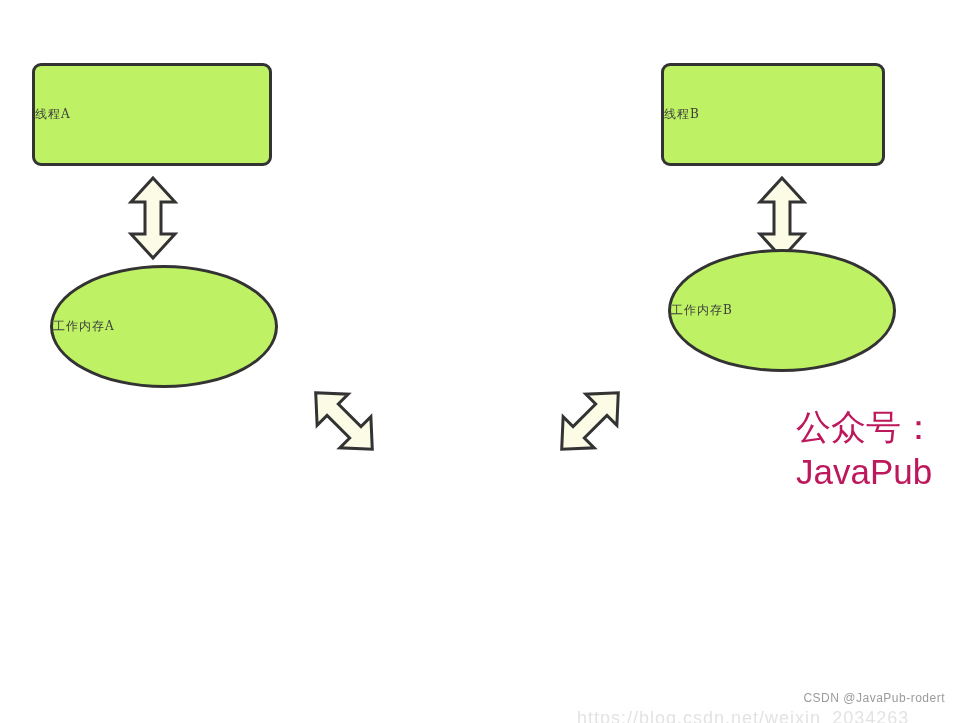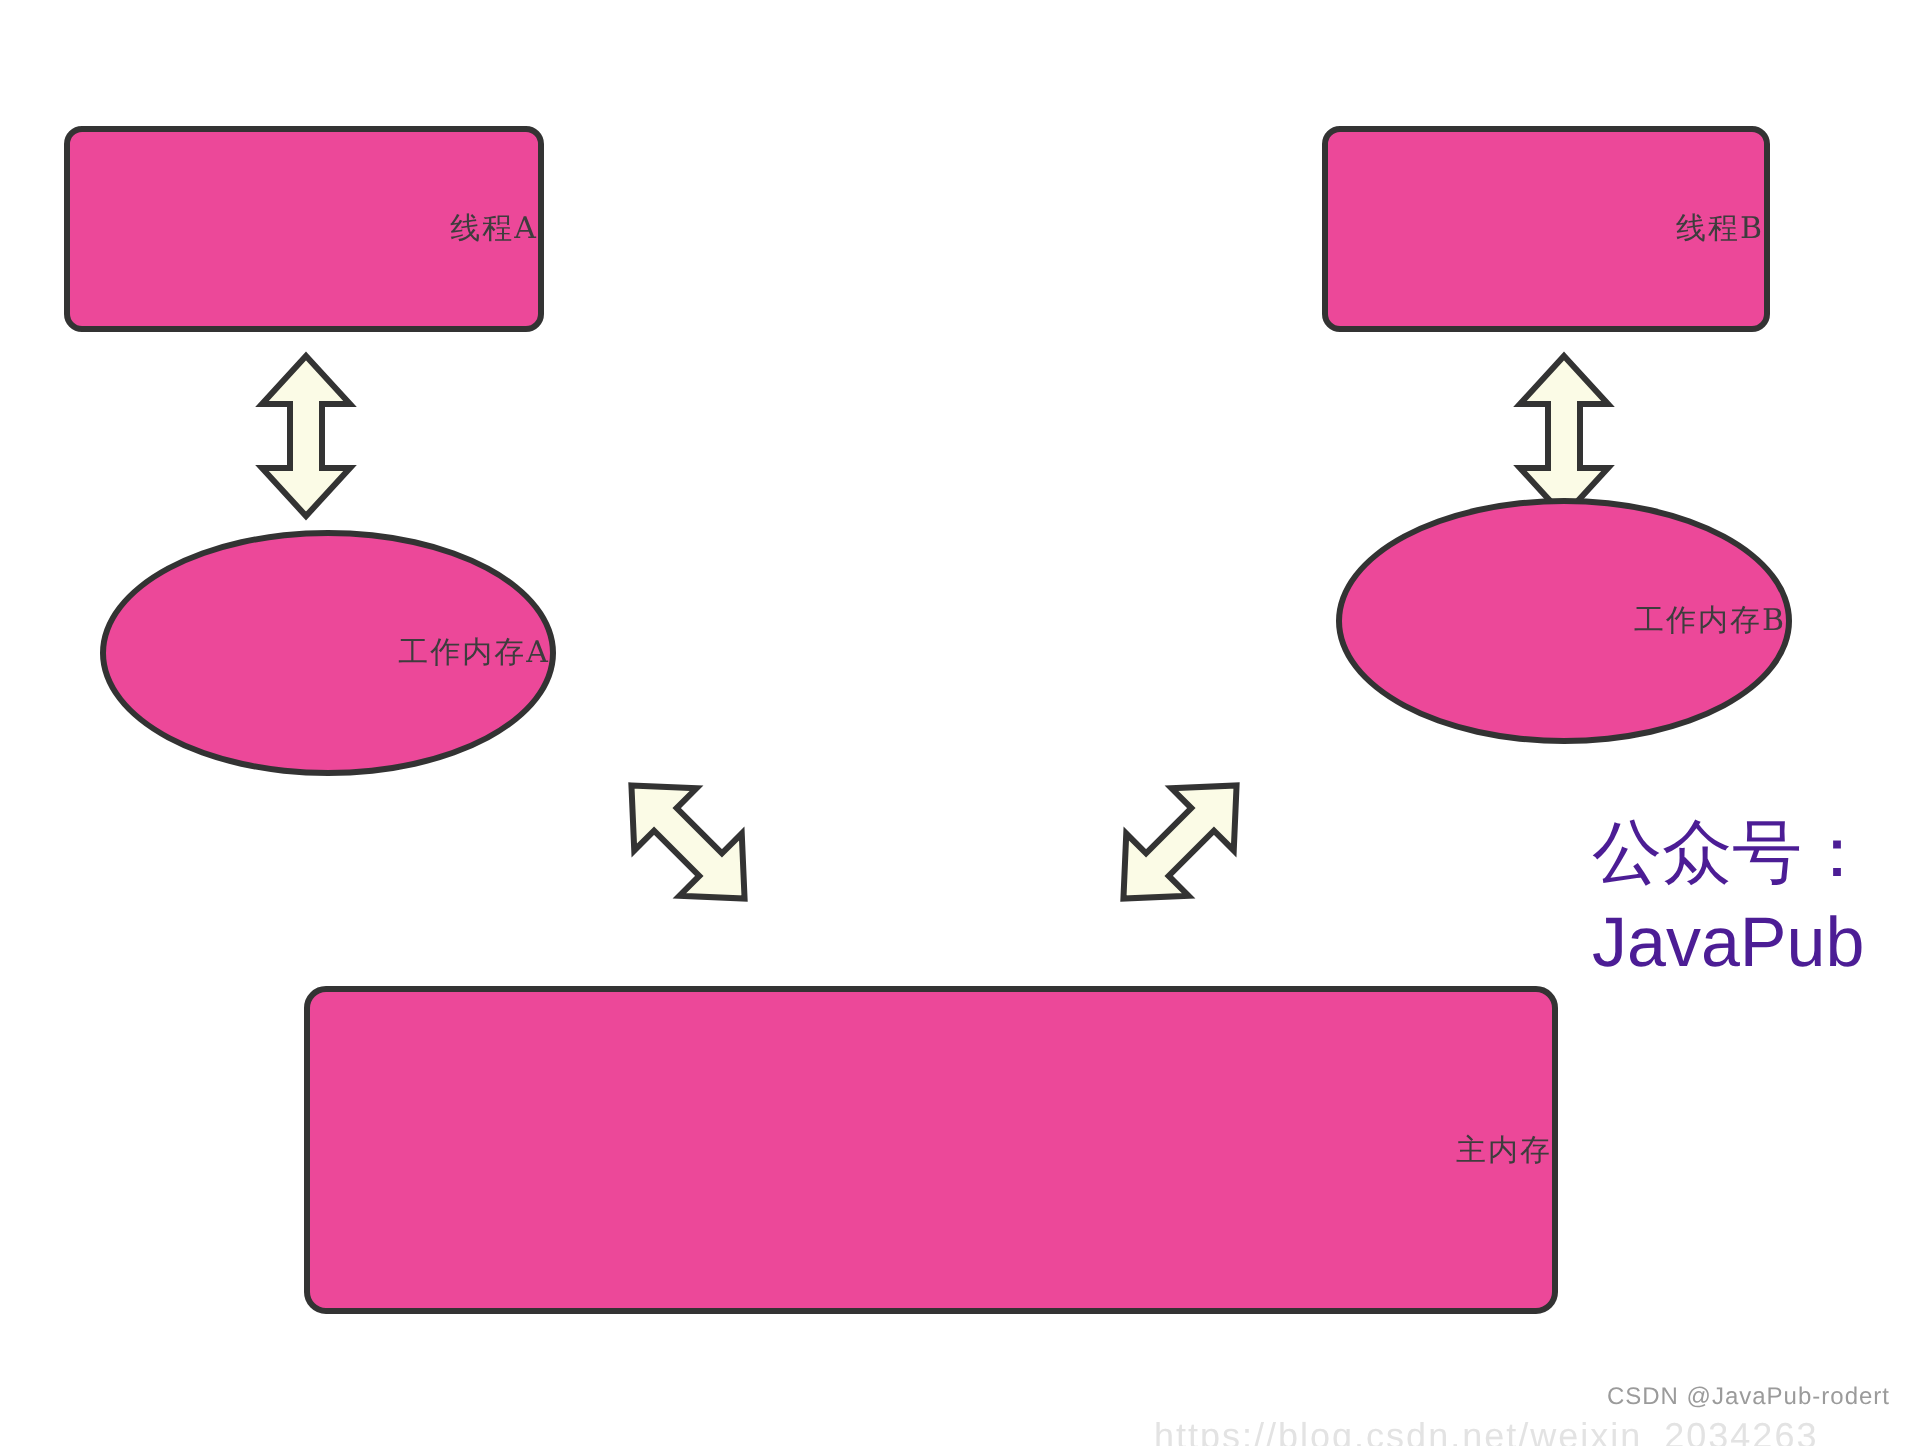--- a/index.html
+++ b/index.html
@@ -11,27 +11,27 @@
     position: relative;
     width: 960px;
     height: 723px;
     background: #ffffff;
     overflow: hidden;
     font-family: "DejaVu Serif", serif;
   }
   .node {
     position: absolute;
     box-sizing: border-box;
-    background: #ec4899;
+    background: #bef264;
     border: 3px solid #333333;
     display: flex;
     align-items: center;
-    justify-content: flex-end;
+    justify-content: flex-start;
     color: #3d3d3d;
-    font-size: 15px;
+    font-size: 12px;
     letter-spacing: 1px;
   }
   .box {
     border-radius: 9px;
   }
   .ellipse {
     border-radius: 50%;
   }
   .thread-a { left: 32px;  top: 63px;  width: 240px; height: 103px; }
   .thread-b { left: 661px; top: 63px;  width: 224px; height: 103px; }
@@ -58,21 +58,21 @@
 
   .annotation {
     position: absolute;
     left: 796px;
     top: 404px;
     width: 164px;
     font-family: "Liberation Sans", sans-serif;
     font-size: 35px;
     line-height: 45px;
     font-weight: 500;
-    color: #4c1d95;
+    color: #be185d;
     white-space: nowrap;
   }
   .annotation div { height: 45px; }
 
   .wm-credit {
     position: absolute;
     right: 15px;
     top: 691px;
     font-family: "Liberation Sans", sans-serif;
     font-size: 12px;
@@ -121,23 +121,20 @@
   </div>
 
   <svg class="arrow arr-d-l" viewBox="0 0 48 84">
     <polygon points="24,2 46,26 32,26 32,58 46,58 24,82 2,58 16,58 16,26 2,26"></polygon>
   </svg>
 
   <svg class="arrow arr-d-r" viewBox="0 0 48 84">
     <polygon points="24,2 46,26 32,26 32,58 46,58 24,82 2,58 16,58 16,26 2,26"></polygon>
   </svg>
 
-  <div class="node box main-mem">
-    <span>主内存</span>
-  </div>
 
   <div class="annotation">
     <div>公众号：</div>
     <div>JavaPub</div>
   </div>
 
   <div class="wm-credit">CSDN @JavaPub-rodert</div>
 
   <div class="wm-url">https://blog.csdn.net/weixin_2034263</div>
 

